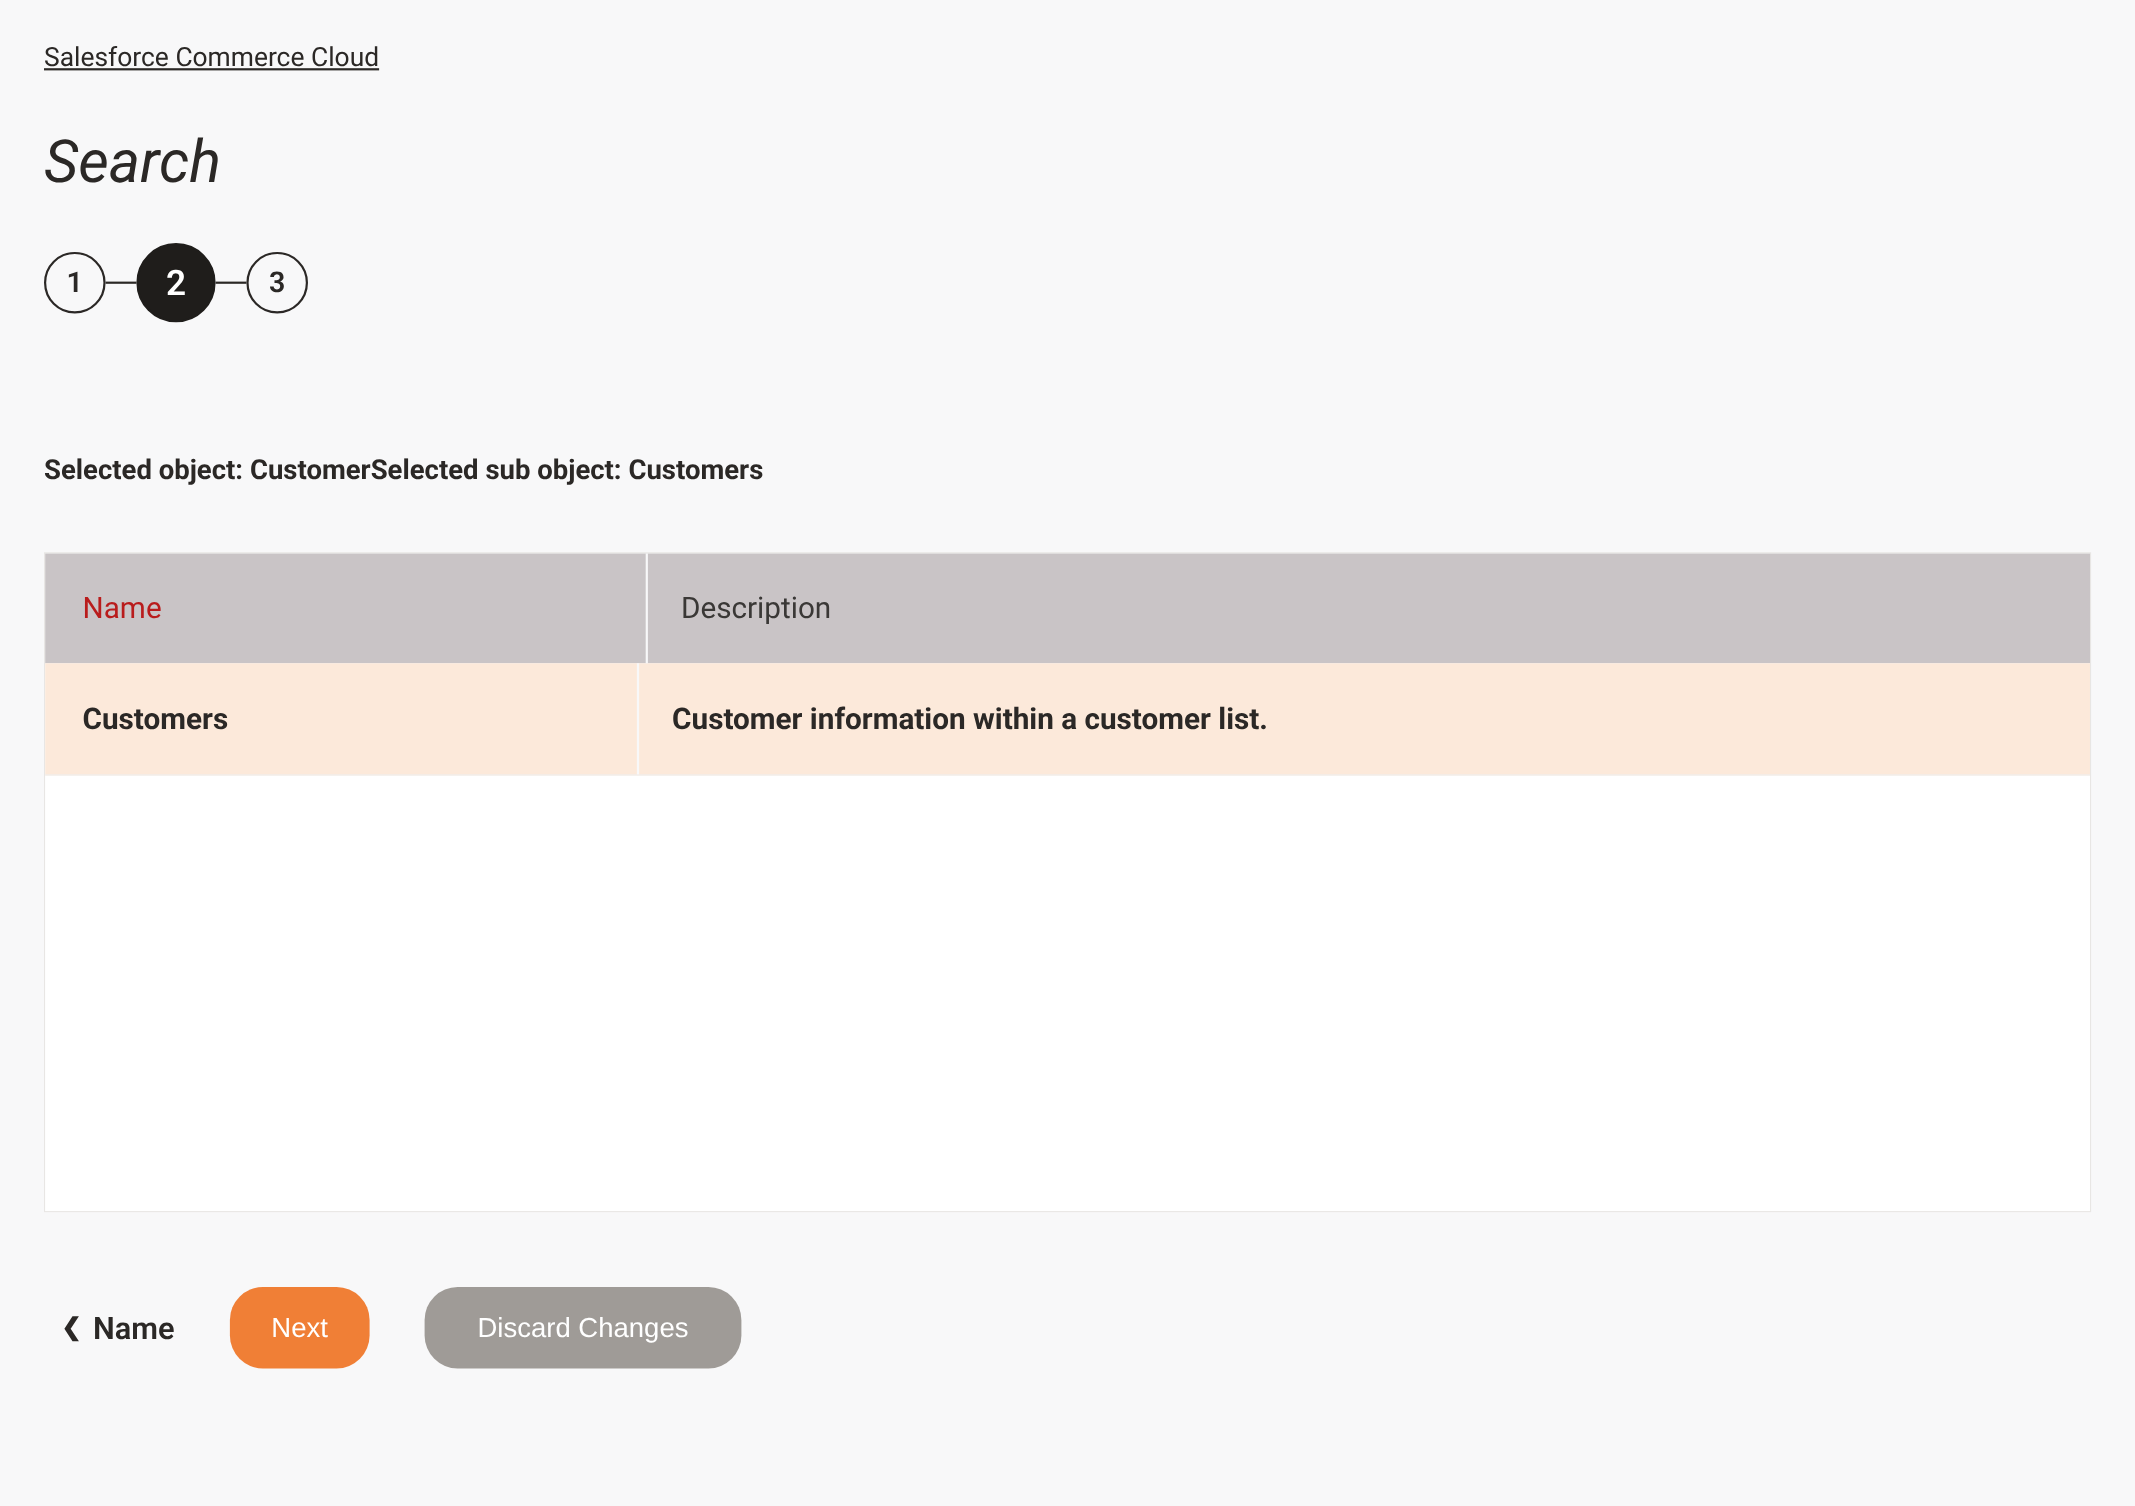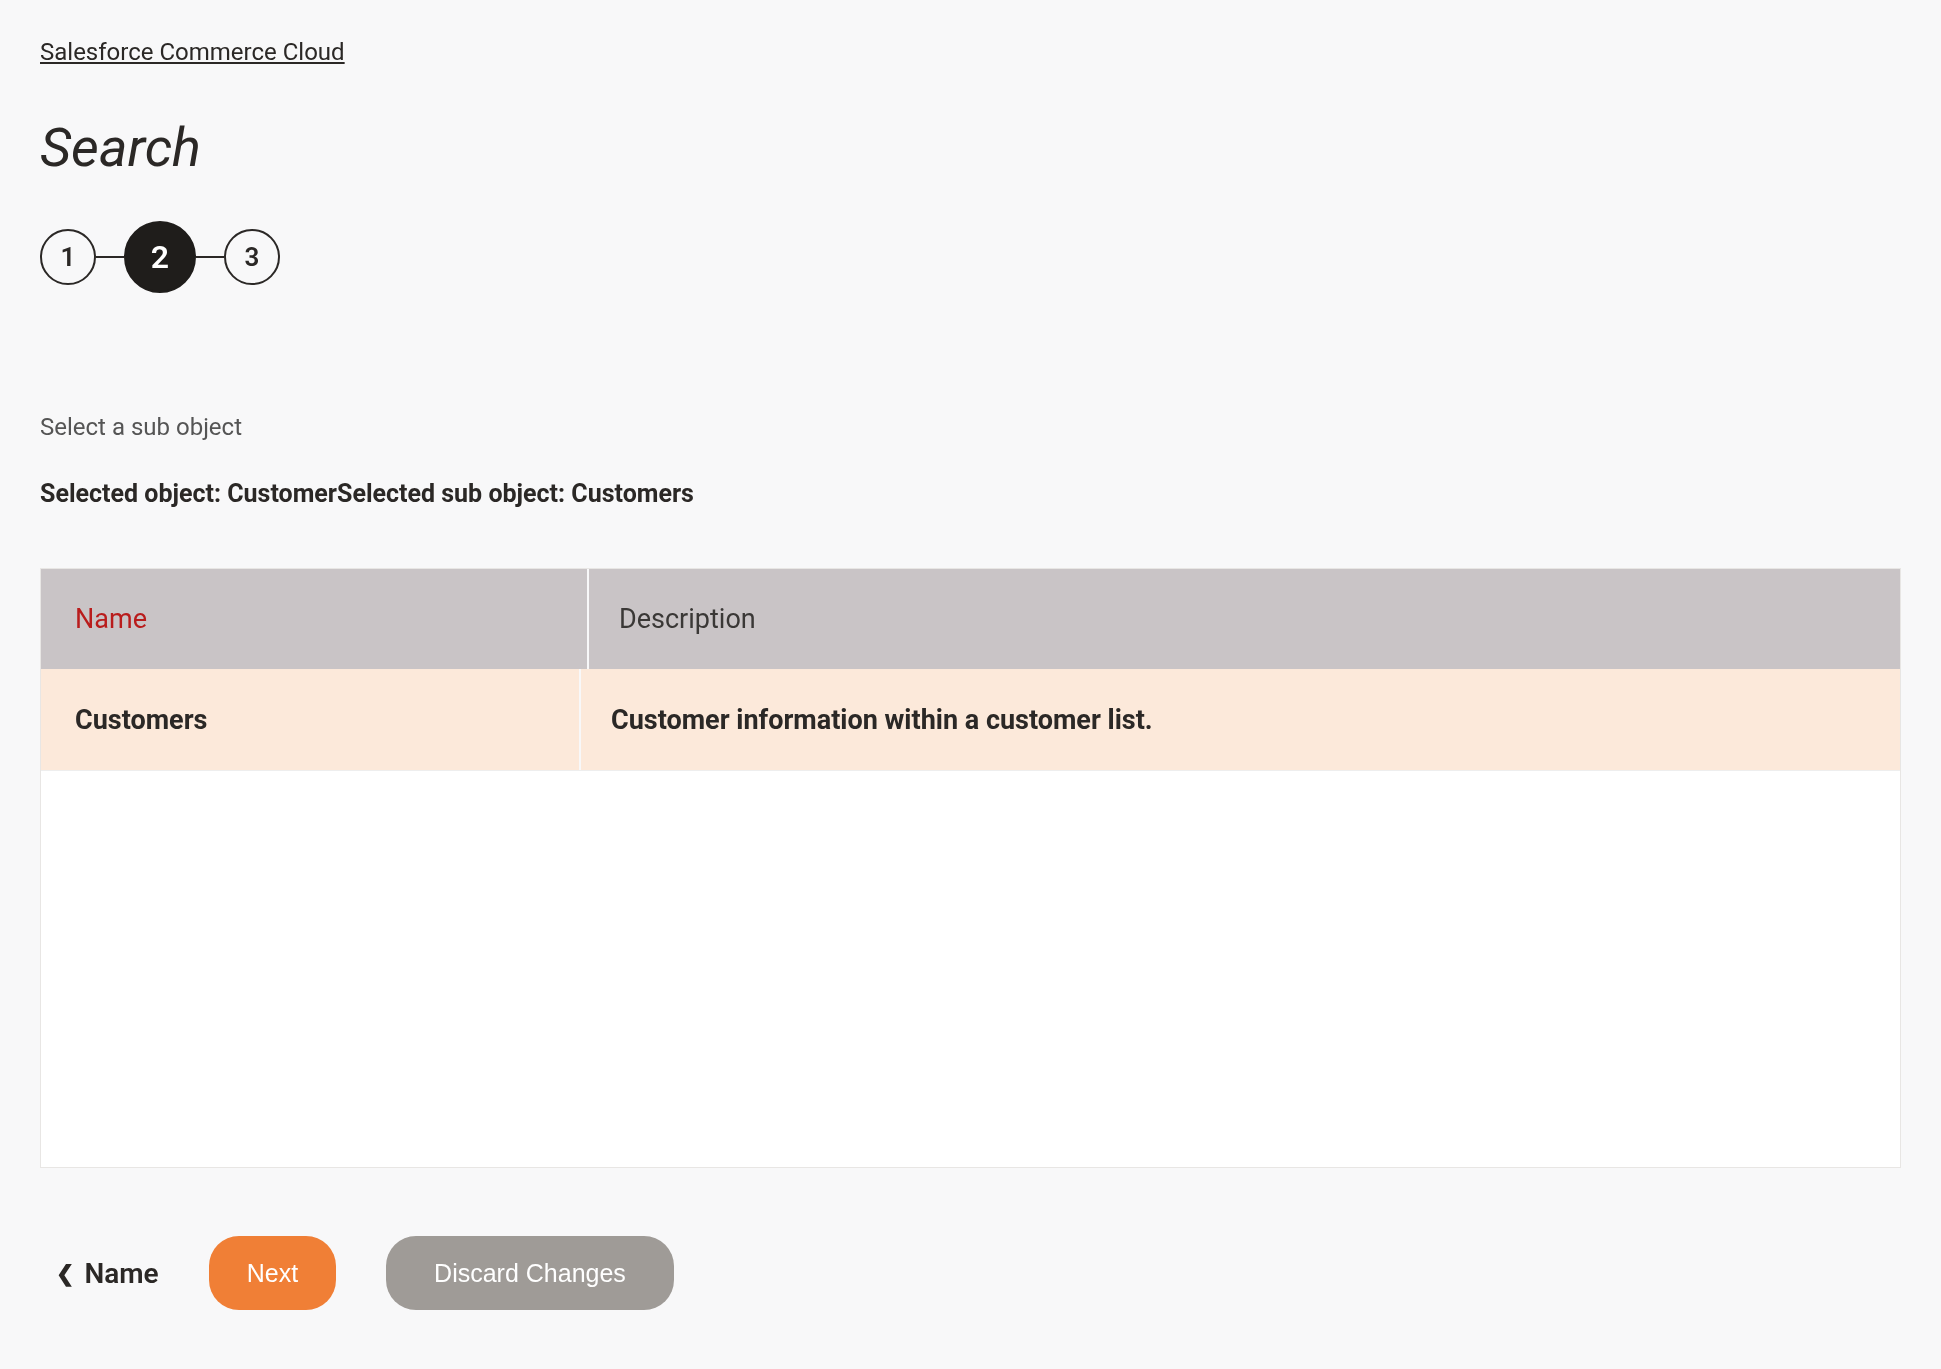--- a/index.html
+++ b/index.html
@@ -237,21 +237,20 @@
 
   <div class="stepper">
     <div class="step">1</div>
     <div class="step-connector"></div>
     <div class="step active">2</div>
     <div class="step-connector"></div>
     <div class="step">3</div>
   </div>
 
   <div class="section-info">
-    <div class="sub-label">Select a sub object</div>
 
     <div class="info-row">
       <div class="selected-lines">
         <div class="selected-line">
           <span>Selected object: </span><span>Customer</span>
         </div>
         <div class="selected-line">
           <span>Selected sub object: </span><span>Customers</span>
         </div>
       </div>

